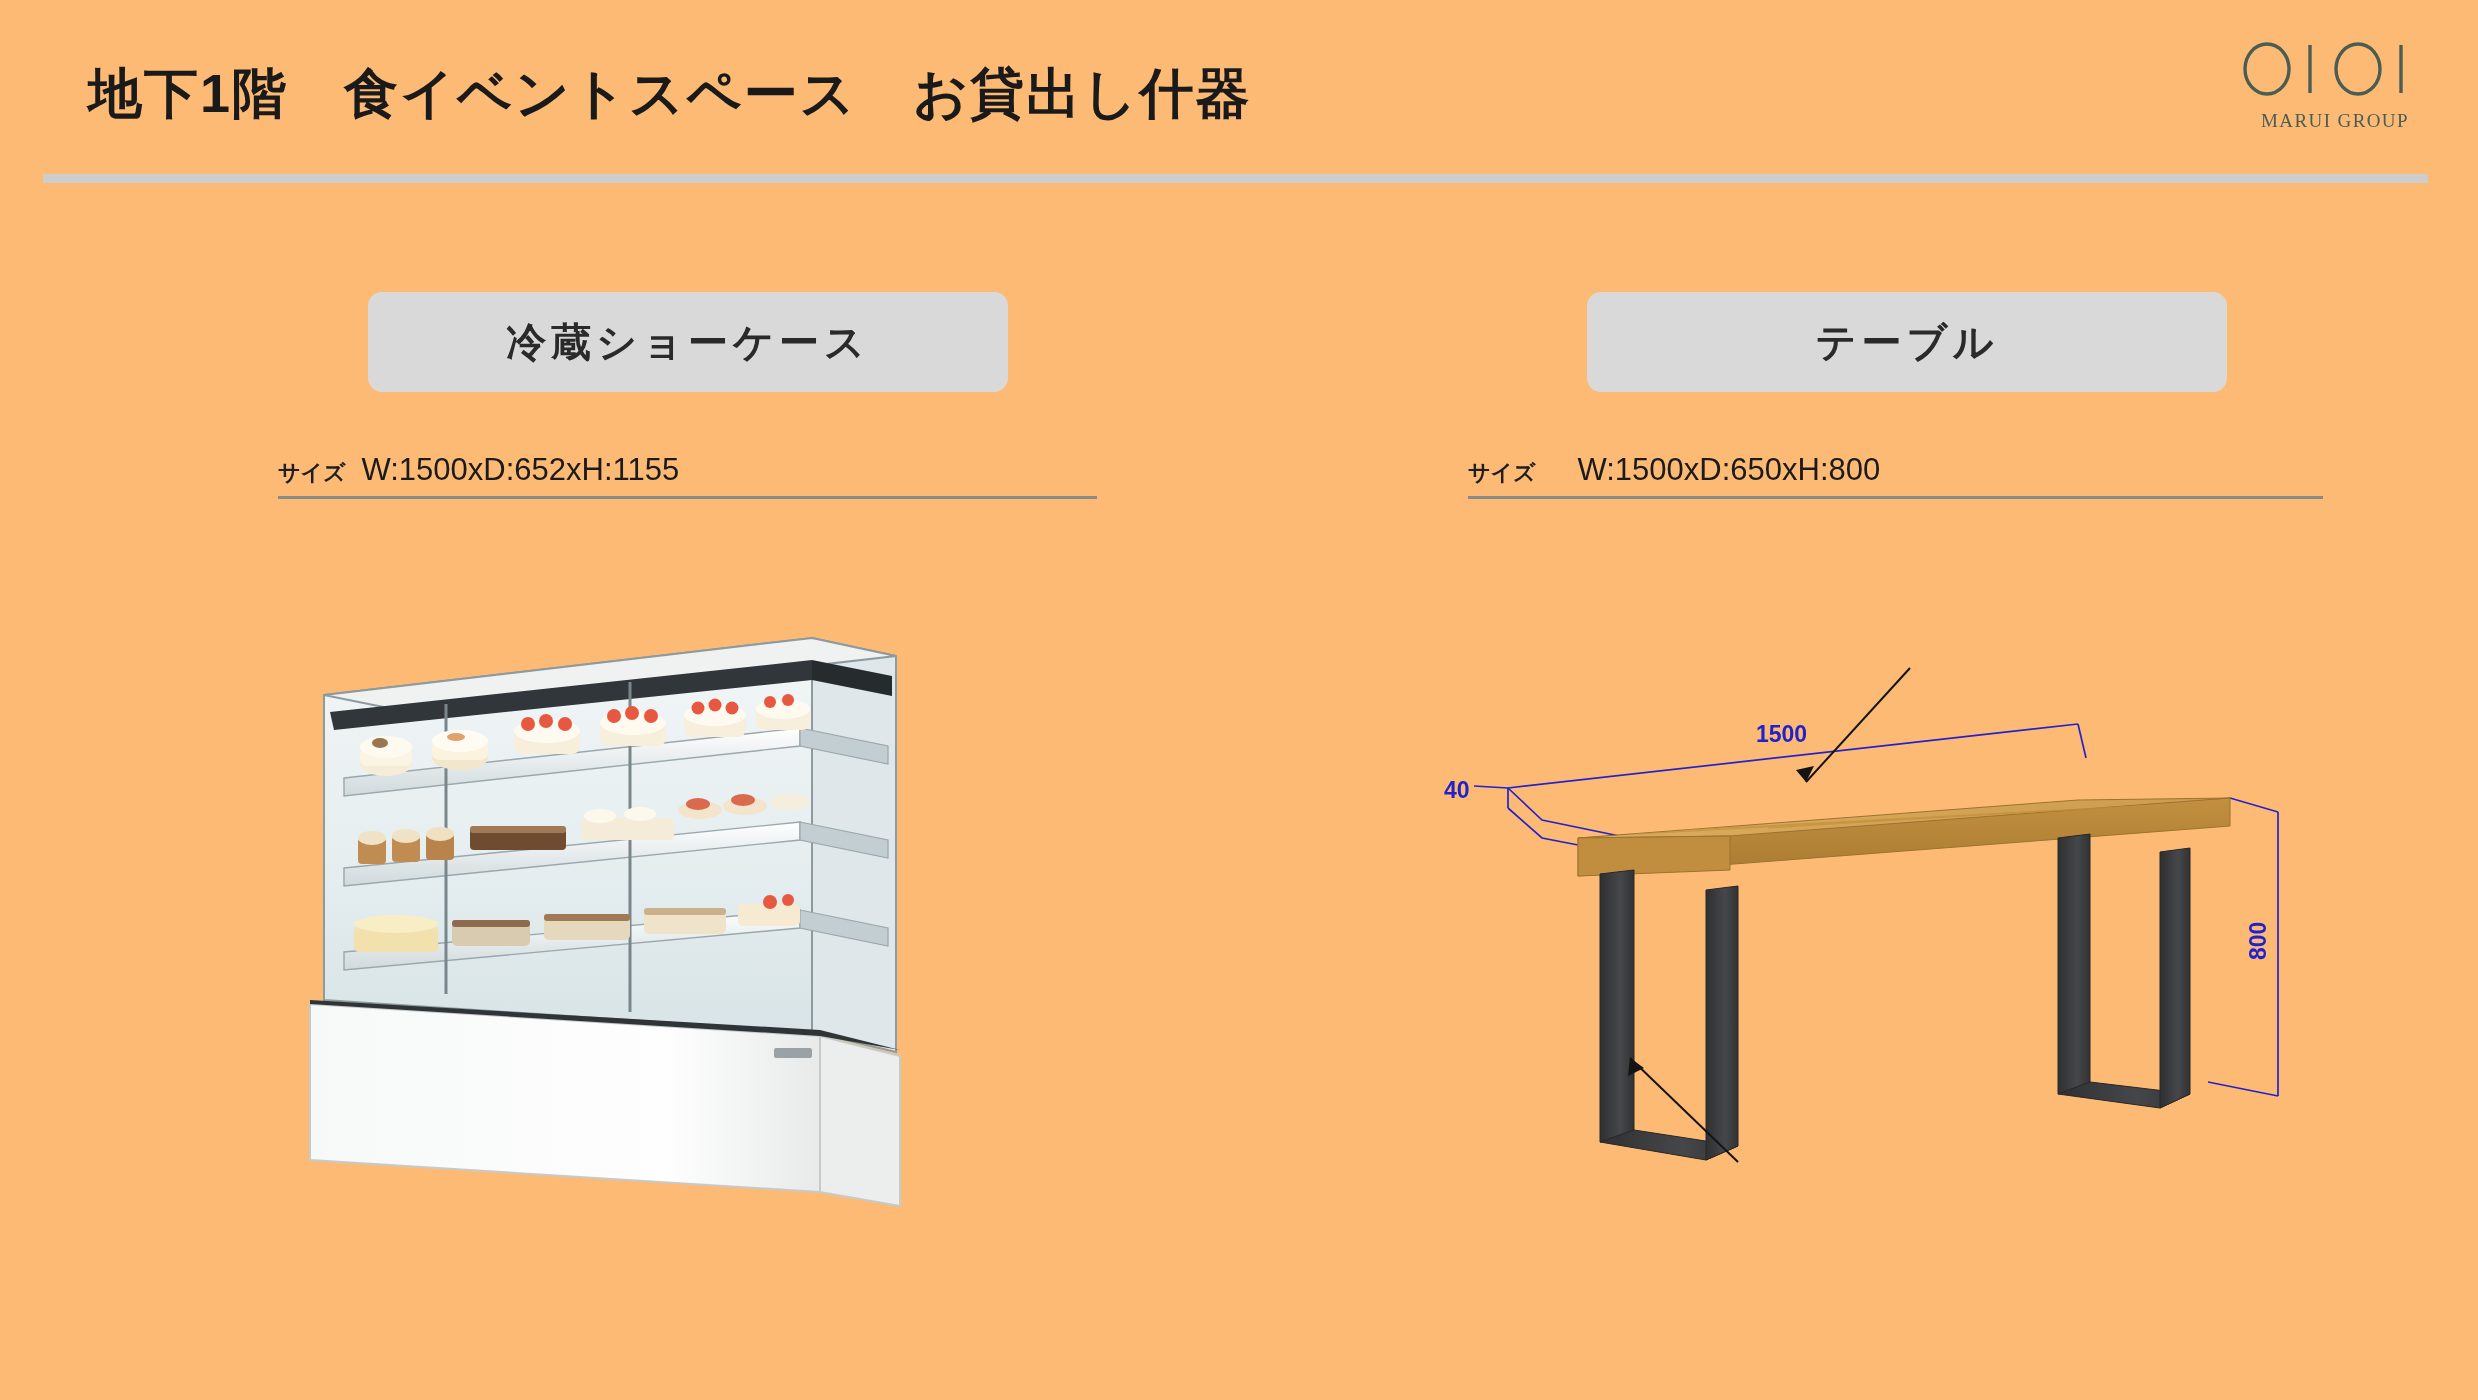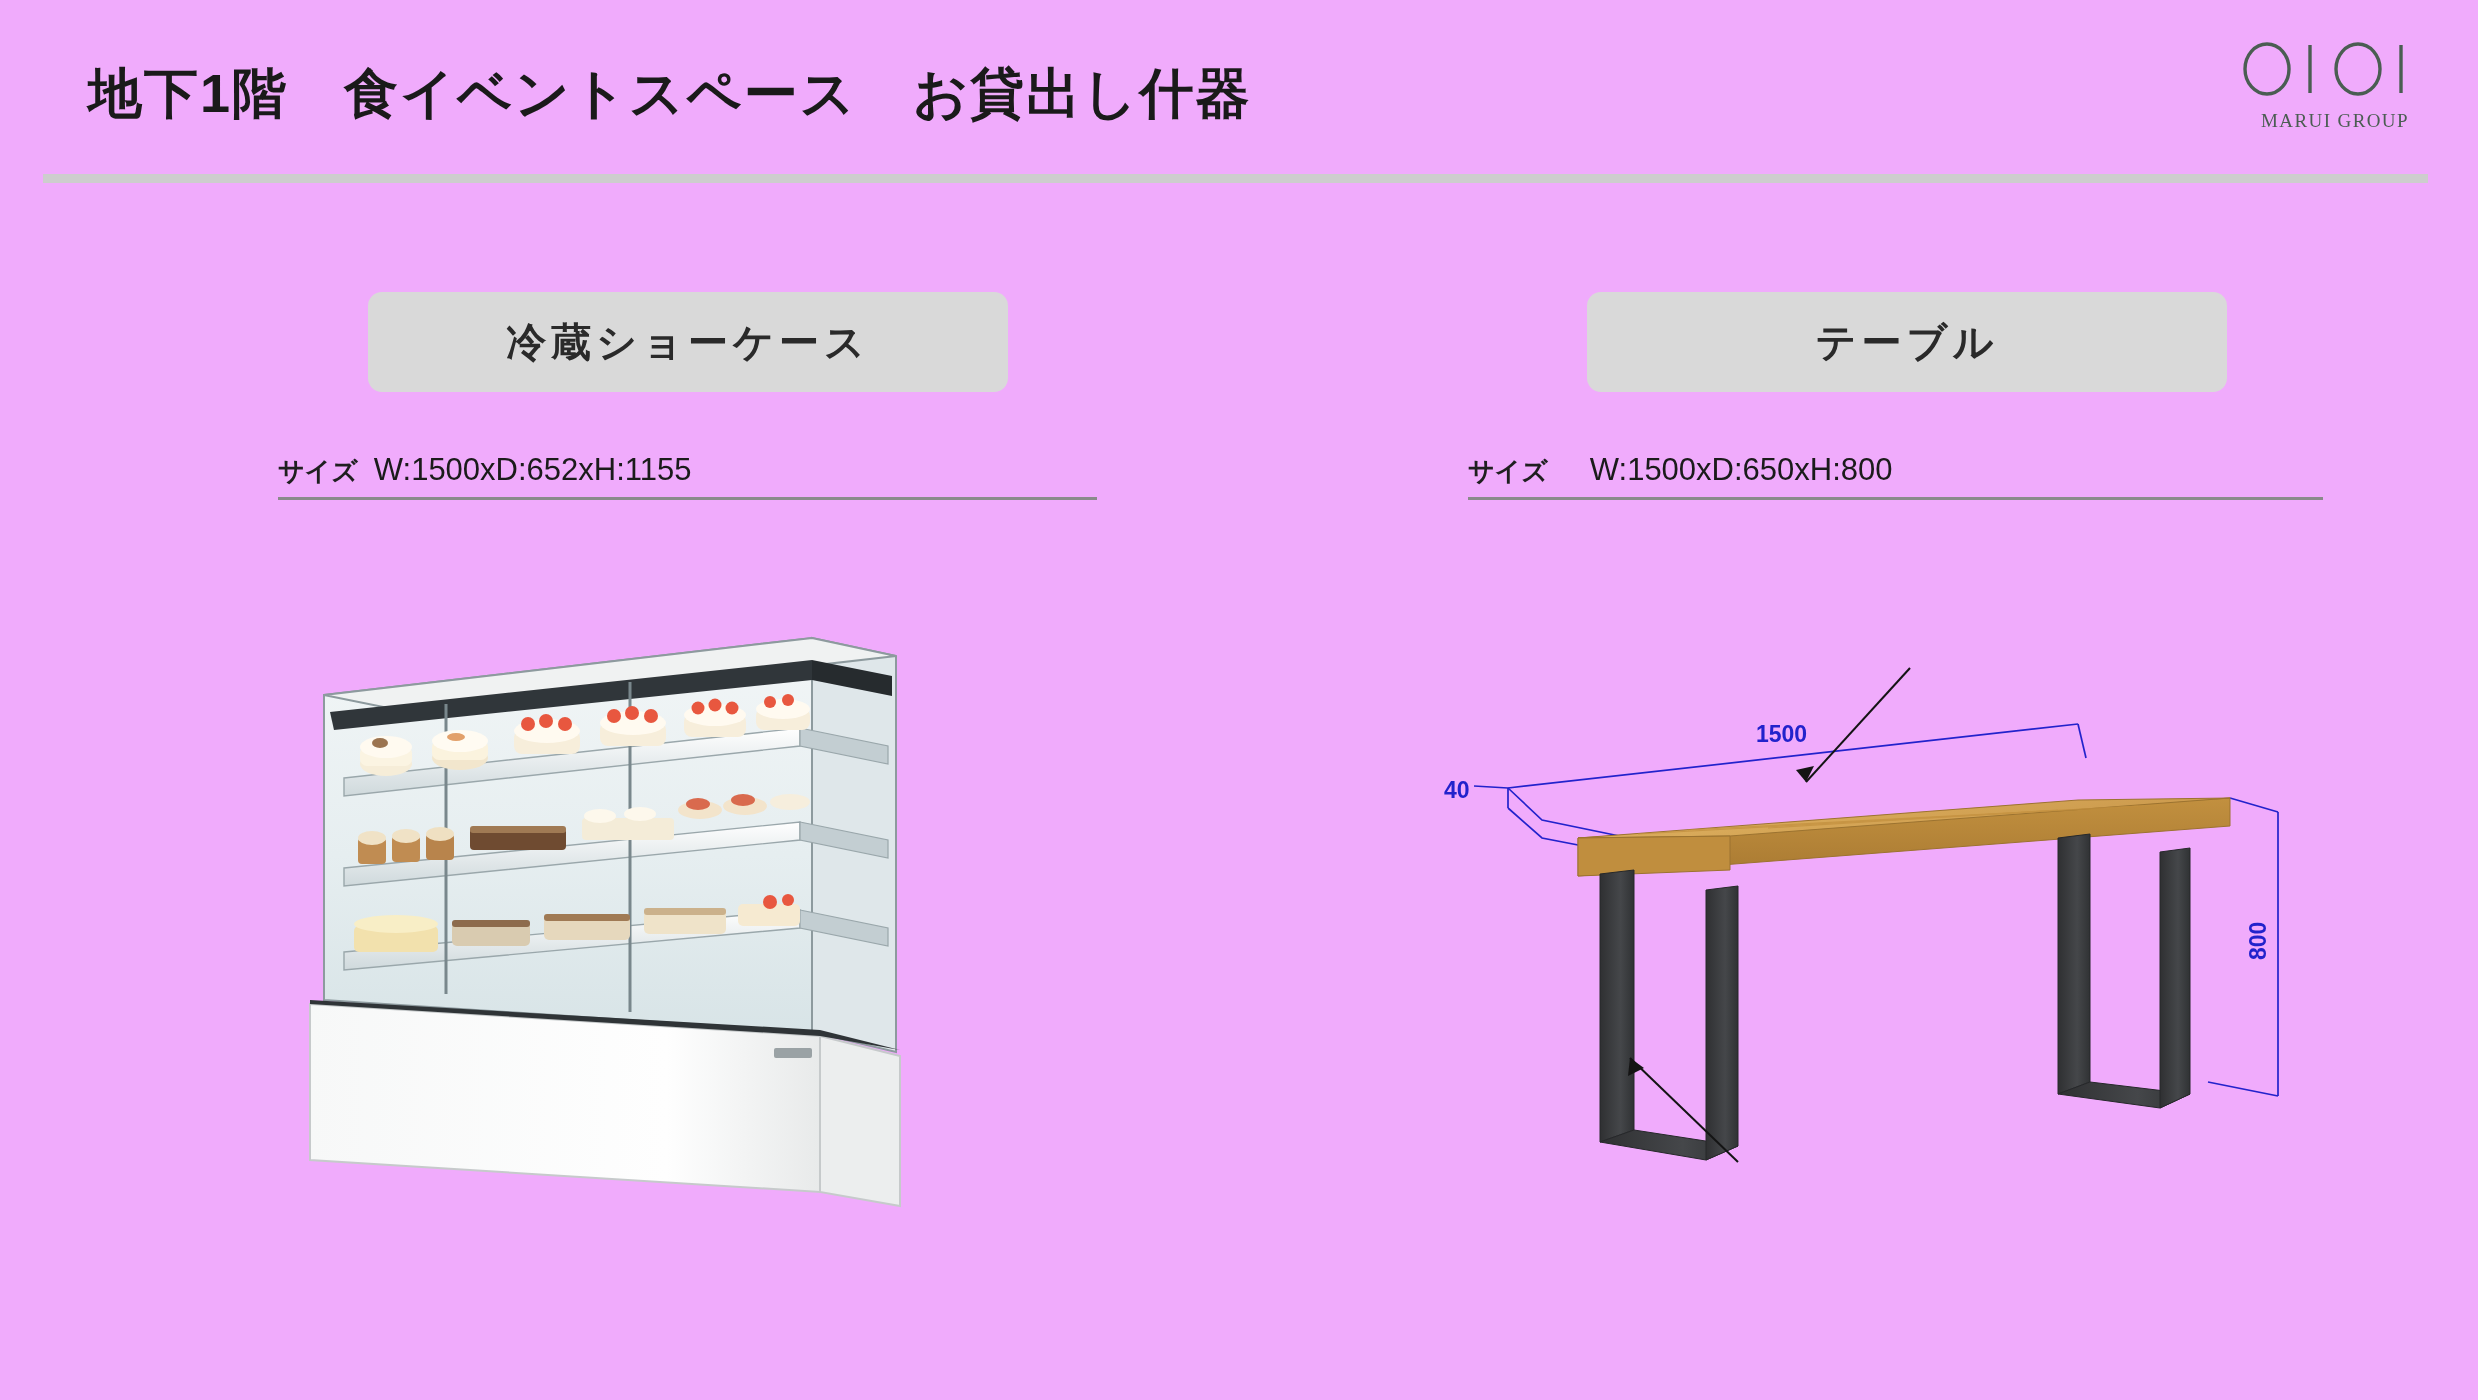--- a/index.html
+++ b/index.html
@@ -9,21 +9,21 @@
     background: #ffffff;
   }
   body {
     font-family: "Liberation Sans", "DejaVu Sans", sans-serif;
     color: #1f1f1f;
   }
   #slide {
     position: relative;
     width: 2478px;
     height: 1400px;
-    background: #f0abfc;
+    background: #fdba74;
     overflow: hidden;
   }
 
   
   .page-title {
     position: absolute;
     left: 88px;
     top: 58px;
     font-size: 54px;
     font-weight: bold;
@@ -91,21 +91,21 @@
     position: absolute;
     top: 452px;
     display: flex;
     align-items: baseline;
     border-bottom: 3px solid #8a8a8a;
     padding-bottom: 8px;
   }
   .panel.left  .size-row { left: 278px; width: 819px; }
   .panel.right .size-row { left: 228px; width: 855px; }
   .size-key {
-    font-size: 26px;
+    font-size: 22px;
     font-weight: bold;
     color: #1f1f1f;
     white-space: pre;
   }
   .size-val {
     font-size: 31px;
     color: #1b1b1b;
     white-space: pre;
   }
   .panel.left  .size-val { margin-left: 16px; }

